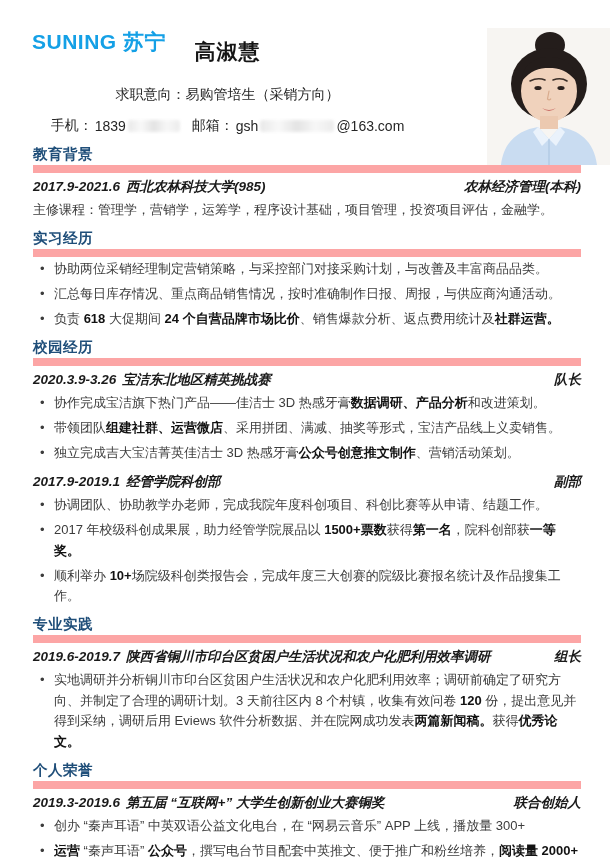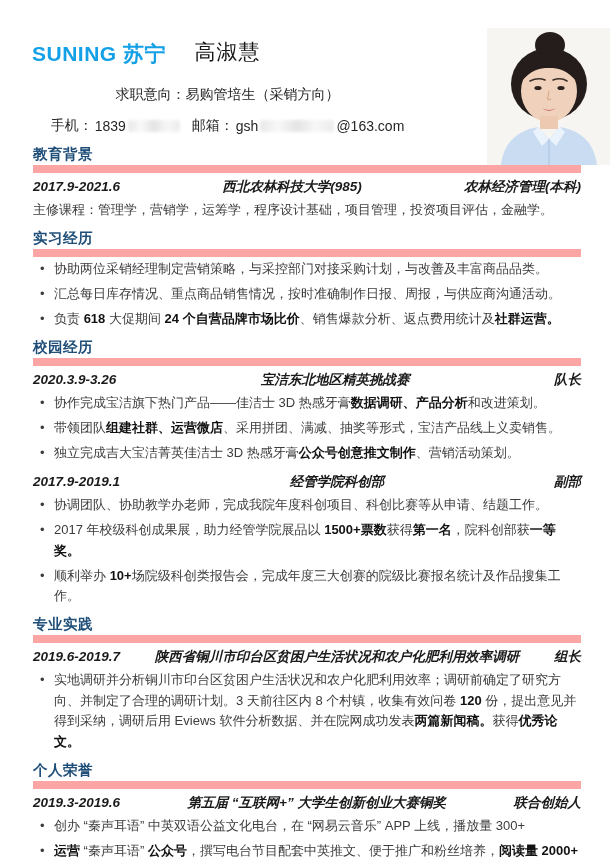--- a/index.html
+++ b/index.html
@@ -1,44 +1,44 @@
 <!DOCTYPE html>
 <html><head>
 <meta charset="utf-8">
 <title>Resume</title>
 <style>
   html,body{margin:0;padding:0;background:#ffffff;}
   body{font-family:"Liberation Sans","DejaVu Sans",sans-serif;}
   .page{position:relative;width:614px;height:858px;margin:0 auto;background:#fff;overflow:hidden;}
 
   
-  .logo{position:absolute;left:32px;top:40px;font-size:21px;font-weight:800;color:#14A0E6;letter-spacing:.5px;white-space:nowrap;}
+  .logo{position:absolute;left:32px;top:28px;font-size:21px;font-weight:800;color:#14A0E6;letter-spacing:.5px;white-space:nowrap;}
   .header-left{width:455px;padding-top:38px;}
-  .name{margin:0;text-align:center;font-size:21px;font-weight:normal;color:#151515;letter-spacing:1px;}
+  .name{margin:0;text-align:center;font-size:21px;font-weight:bold;color:#151515;letter-spacing:1px;}
   .objective{margin-top:20px;text-align:center;font-size:14px;color:#262626;font-family:Liberation Mono, monospace;}
   .contact{margin-top:13px;display:flex;justify-content:center;align-items:center;font-size:14px;color:#262626;white-space:nowrap;}
   .contact .lbl{margin-right:2px;}
   .contact .email-lbl{margin-left:10px;}
   .redacted{display:inline-block;height:12px;margin:0 2px;border-radius:3px;
     background:linear-gradient(90deg,#d2d2d2 0%,#f3f3f3 25%,#c9c9c9 50%,#f0f0f0 75%,#d8d8d8 100%);
     filter:blur(1.5px);opacity:.5;}
   .redacted.phone{width:52px;}
   .redacted.email{width:74px;}
 
   .photo{position:absolute;top:28px;right:4px;width:123px;height:137px;z-index:5;overflow:hidden;}
   .photo svg{display:block;width:100%;height:100%;}
 
   
   .content{padding:6px 33px 0 33px;}
   .sec-title{margin:4px 0 2px 0;font-size:14.5px;font-weight:bold;color:#1F4E79;
     border-bottom:8px solid #fca5a5;padding-bottom:2px;line-height:18px;letter-spacing:.5px;}
   .row{display:flex;justify-content:space-between;align-items:baseline;
     font-weight:bold;color:#1a1a1a;font-size:13.5px;line-height:20px;margin:4px 0 3px 0;font-style:italic;}
   .row .d{white-space:nowrap;}
-  .row .t{flex:1;text-align:center;padding:0 6px;}
+  .row .t{flex:1;text-align:left;padding:0 6px;}
   .row .r{white-space:nowrap;}
   .line{position:relative;font-size:13px;color:#3c3c3c;line-height:20.5px;padding-bottom:4.5px;}
   .line.bullet{padding-left:21px;}
   .line.bullet::before{content:"\2022";position:absolute;left:7px;top:0;color:#3c3c3c;}
   .line .b{font-weight:bold;color:#121212;text-align:right;}
 </style>
 </head>
 <body>
 
 <div class="page">

